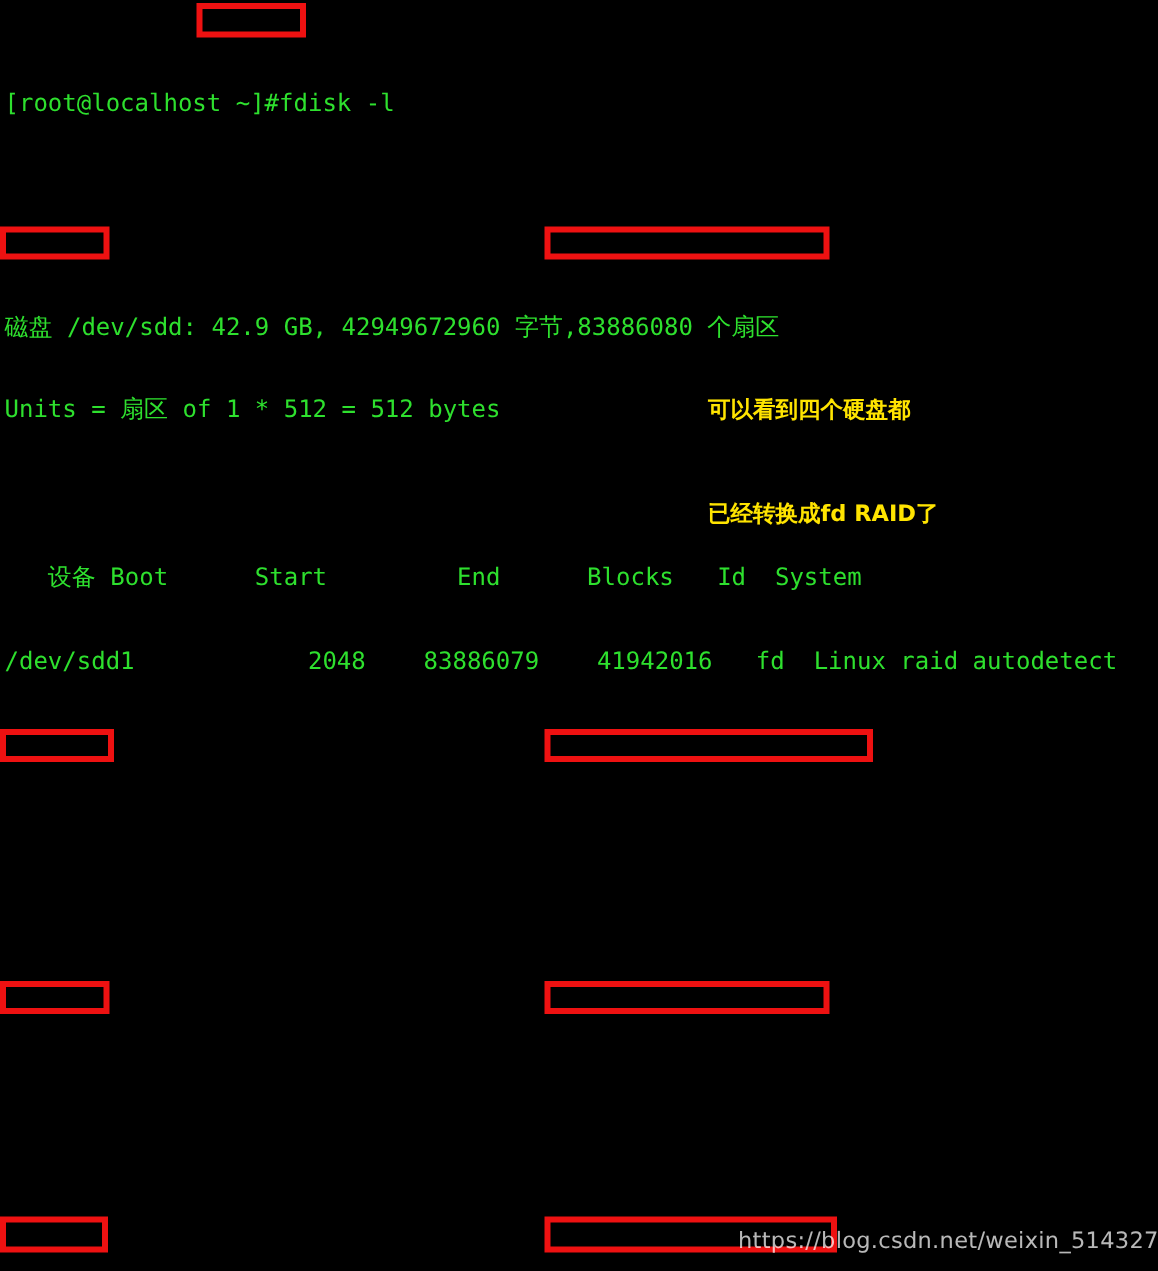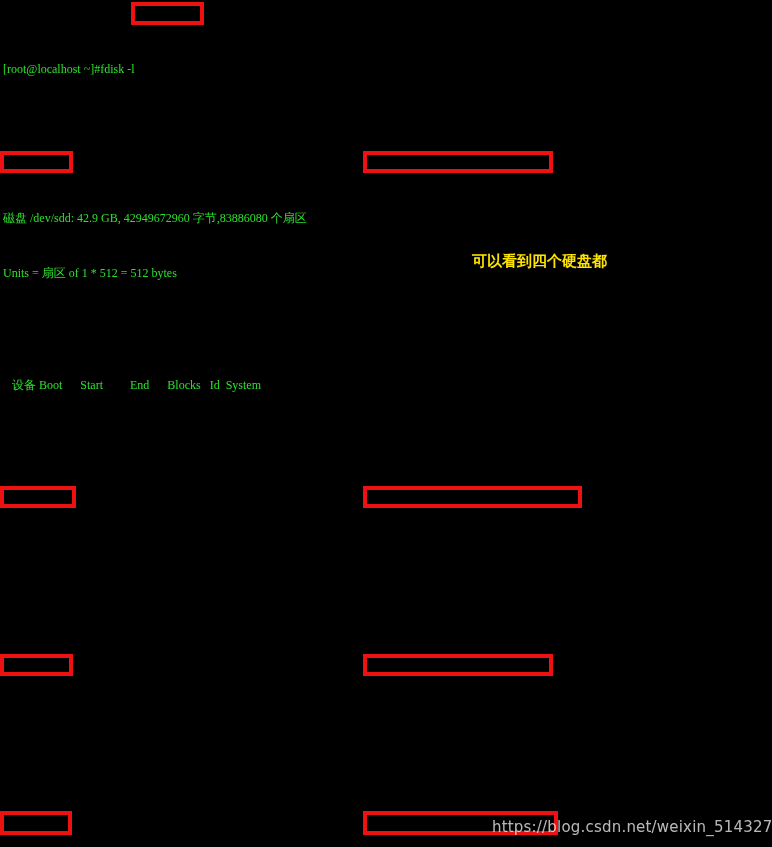--- a/index.html
+++ b/index.html
@@ -15,27 +15,26 @@
     font-family: "DejaVu Sans Mono", "Liberation Mono", monospace;
   }
   #terminal {
     position: absolute;
     left: 0;
     top: 0;
     width: 772px;
     height: 847px;
     background: #000000;
     color: #2ee02e;
-    font-size: 12px;
+    font-size: 16px;
     line-height: 18.6px;
     white-space: pre;
     padding: 4px 0 0 3px;
     box-sizing: border-box;
     letter-spacing: 0px;
-    font-family: Liberation Serif, serif;
   }
   .line {
     height: 18.6px;
     white-space: pre;
   }
   .blank { height: 18.6px; }
 
   
   .redbox {
     position: absolute;
@@ -70,20 +69,21 @@
 <div id="terminal">
 
   <div class="line"><span>[root@localhost ~]#</span><span>fdisk -l</span></div>
   <div class="blank"></div>
 
   
   <div class="line">磁盘 /dev/sdd: 42.9 GB, 42949672960 字节,83886080 个扇区</div>
   <div class="line">Units = 扇区 of 1 * 512 = 512 bytes</div>
   <div class="blank"></div>
   <div class="line">   设备 Boot      Start         End      Blocks   Id  System</div>
+  <div class="line">/dev/sdd1            2048    83886079    41942016   fd  Linux raid autodetect</div>
   <div class="blank"></div>
 
   
   
   
   
   
   
   
   
@@ -138,17 +138,18 @@
 
 <div class="redbox" style="left:0px; top:486px; width:76px; height:22px;"></div>
 <div class="redbox" style="left:363px; top:486px; width:219px; height:22px;"></div>
 
 <div class="redbox" style="left:0px; top:654px; width:73px; height:22px;"></div>
 <div class="redbox" style="left:363px; top:654px; width:190px; height:22px;"></div>
 
 <div class="redbox" style="left:0px; top:811px; width:72px; height:24px;"></div>
 <div class="redbox" style="left:363px; top:811px; width:195px; height:24px;"></div>
 
-<div class="note" style="left:472px; top:205px;font-family:Liberation Mono, monospace;">
+<div class="note" style="left:472px; top:216px;">
   <div>可以看到四个硬盘都</div>
+  <div>已经转换成fd RAID了</div>
 </div>
 
 <div class="watermark" style="left:492px; top:818px;">https://blog.csdn.net/weixin_51432770</div>
 
 </body></html>

